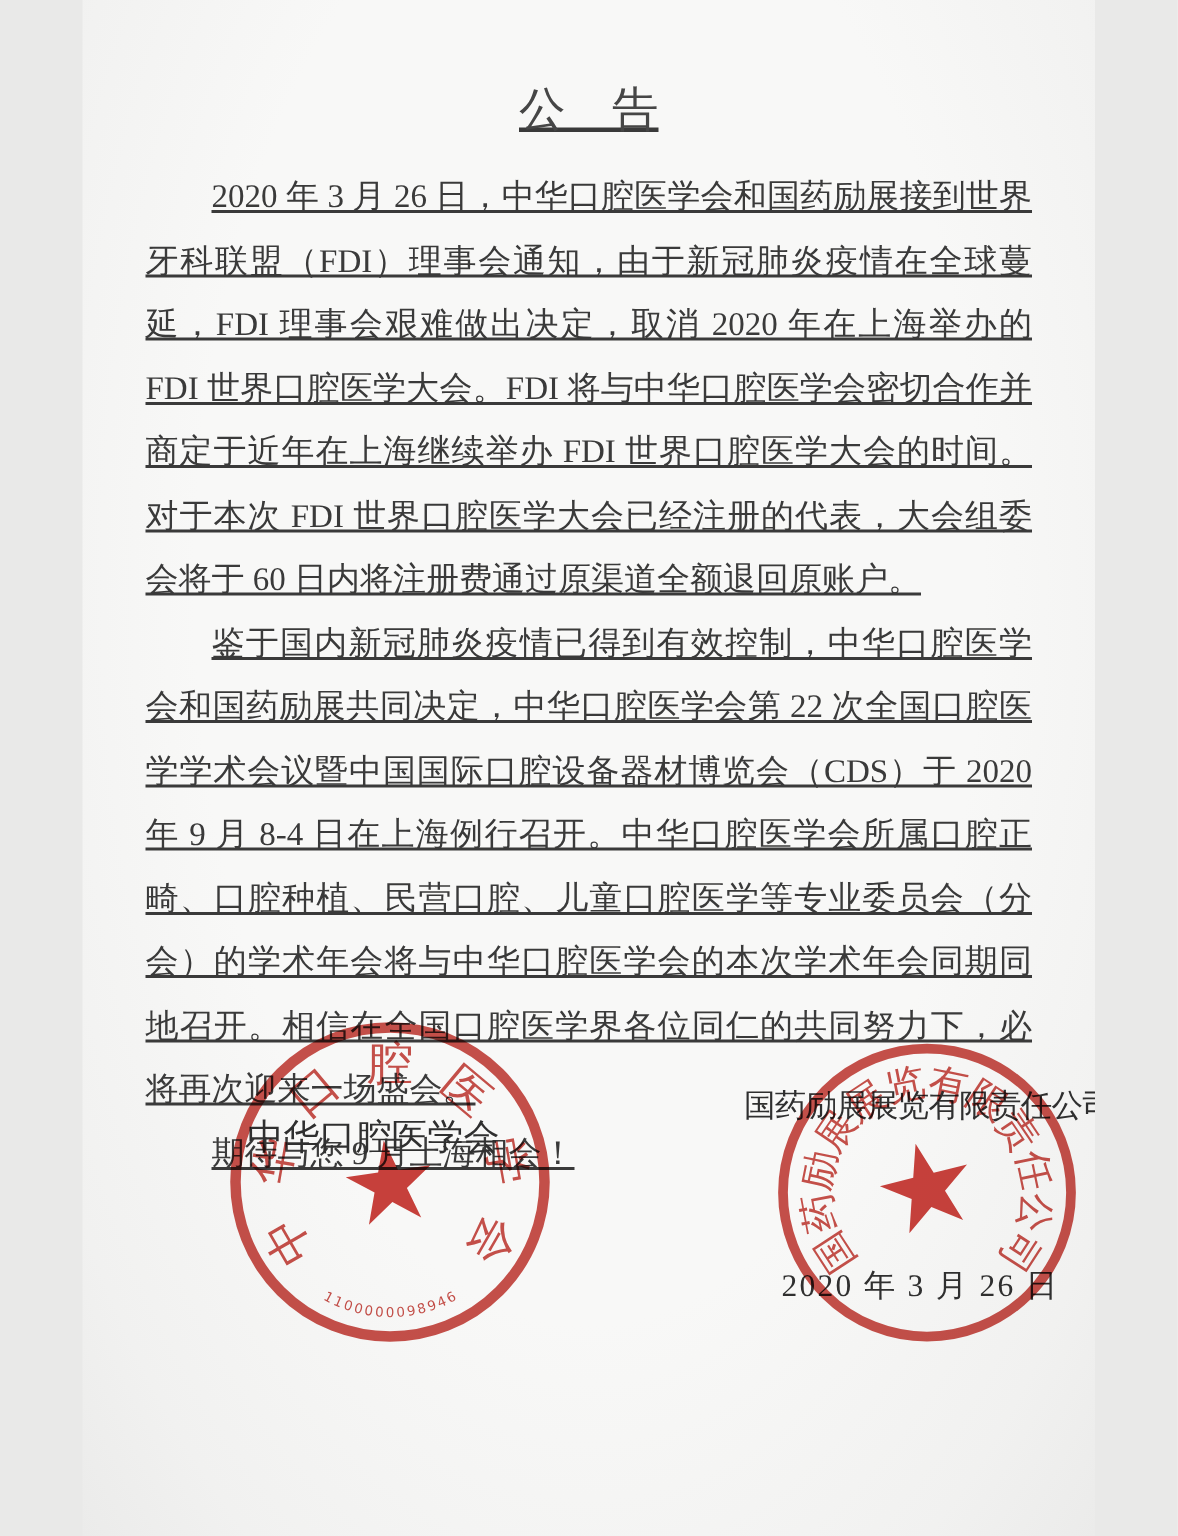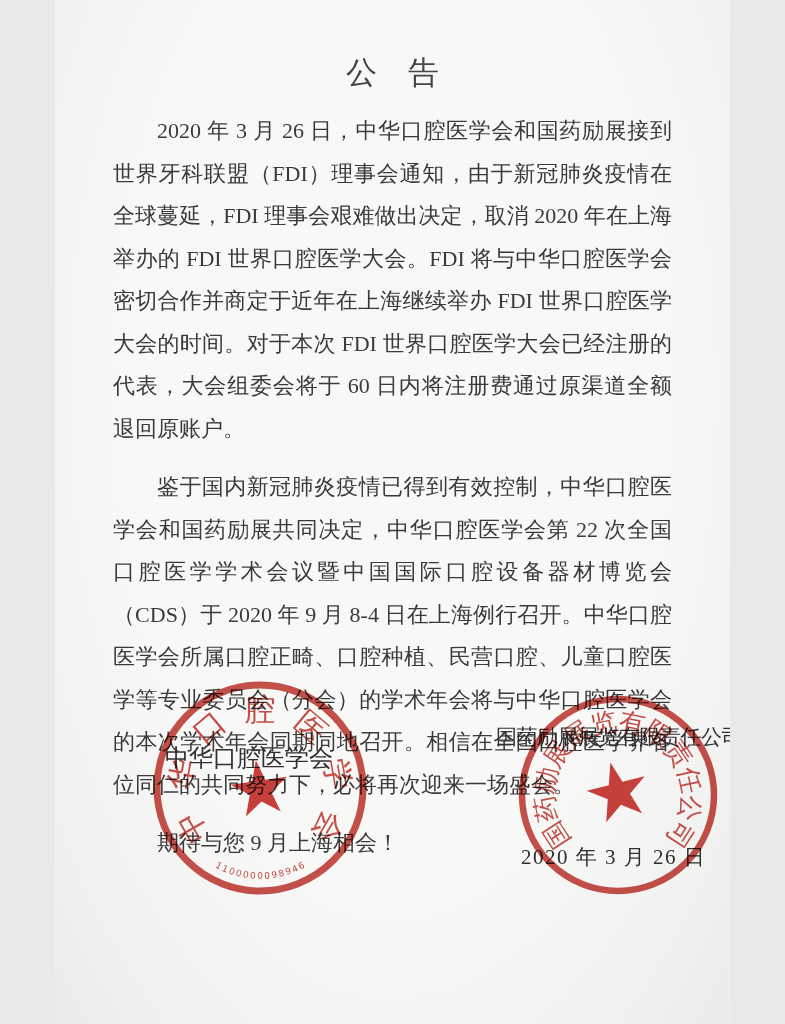--- a/index.html
+++ b/index.html
@@ -4,36 +4,37 @@
 <style>
   html,body { margin:0; padding:0; background:#e9e9e8; }
   .page {
     position:relative;
     width:675px; height:1024px;
     margin:0 auto;
     background: radial-gradient(ellipse at 50% 38%, #f8f8f7 55%, #f1f1f0 85%, #ebebea 100%);
     font-family:"Liberation Serif","DejaVu Serif",serif;
     color:#3a3a3a;
     overflow:hidden;
+    text-decoration:underline;
   }
   .title {
     margin:0;
     padding-top:52px;
     text-align:center;
     font-size:31px;
     font-weight:400;
     color:#464646;
   }
   .body-text {
     margin:16px 42px 0 42px;
     font-size:22px;
     line-height:42.5px;
     text-align:justify;
   }
-  .para { margin:16px; text-indent:2em; }
+  .para { margin:0; text-indent:2em; }
 
   
   .seal {
     position:absolute;
     mix-blend-mode:multiply;
     opacity:.92;
     z-index:3;
   }
   .seal-left  { left:95px;  top:678px; }
   .seal-right { left:458px; top:690px; }

